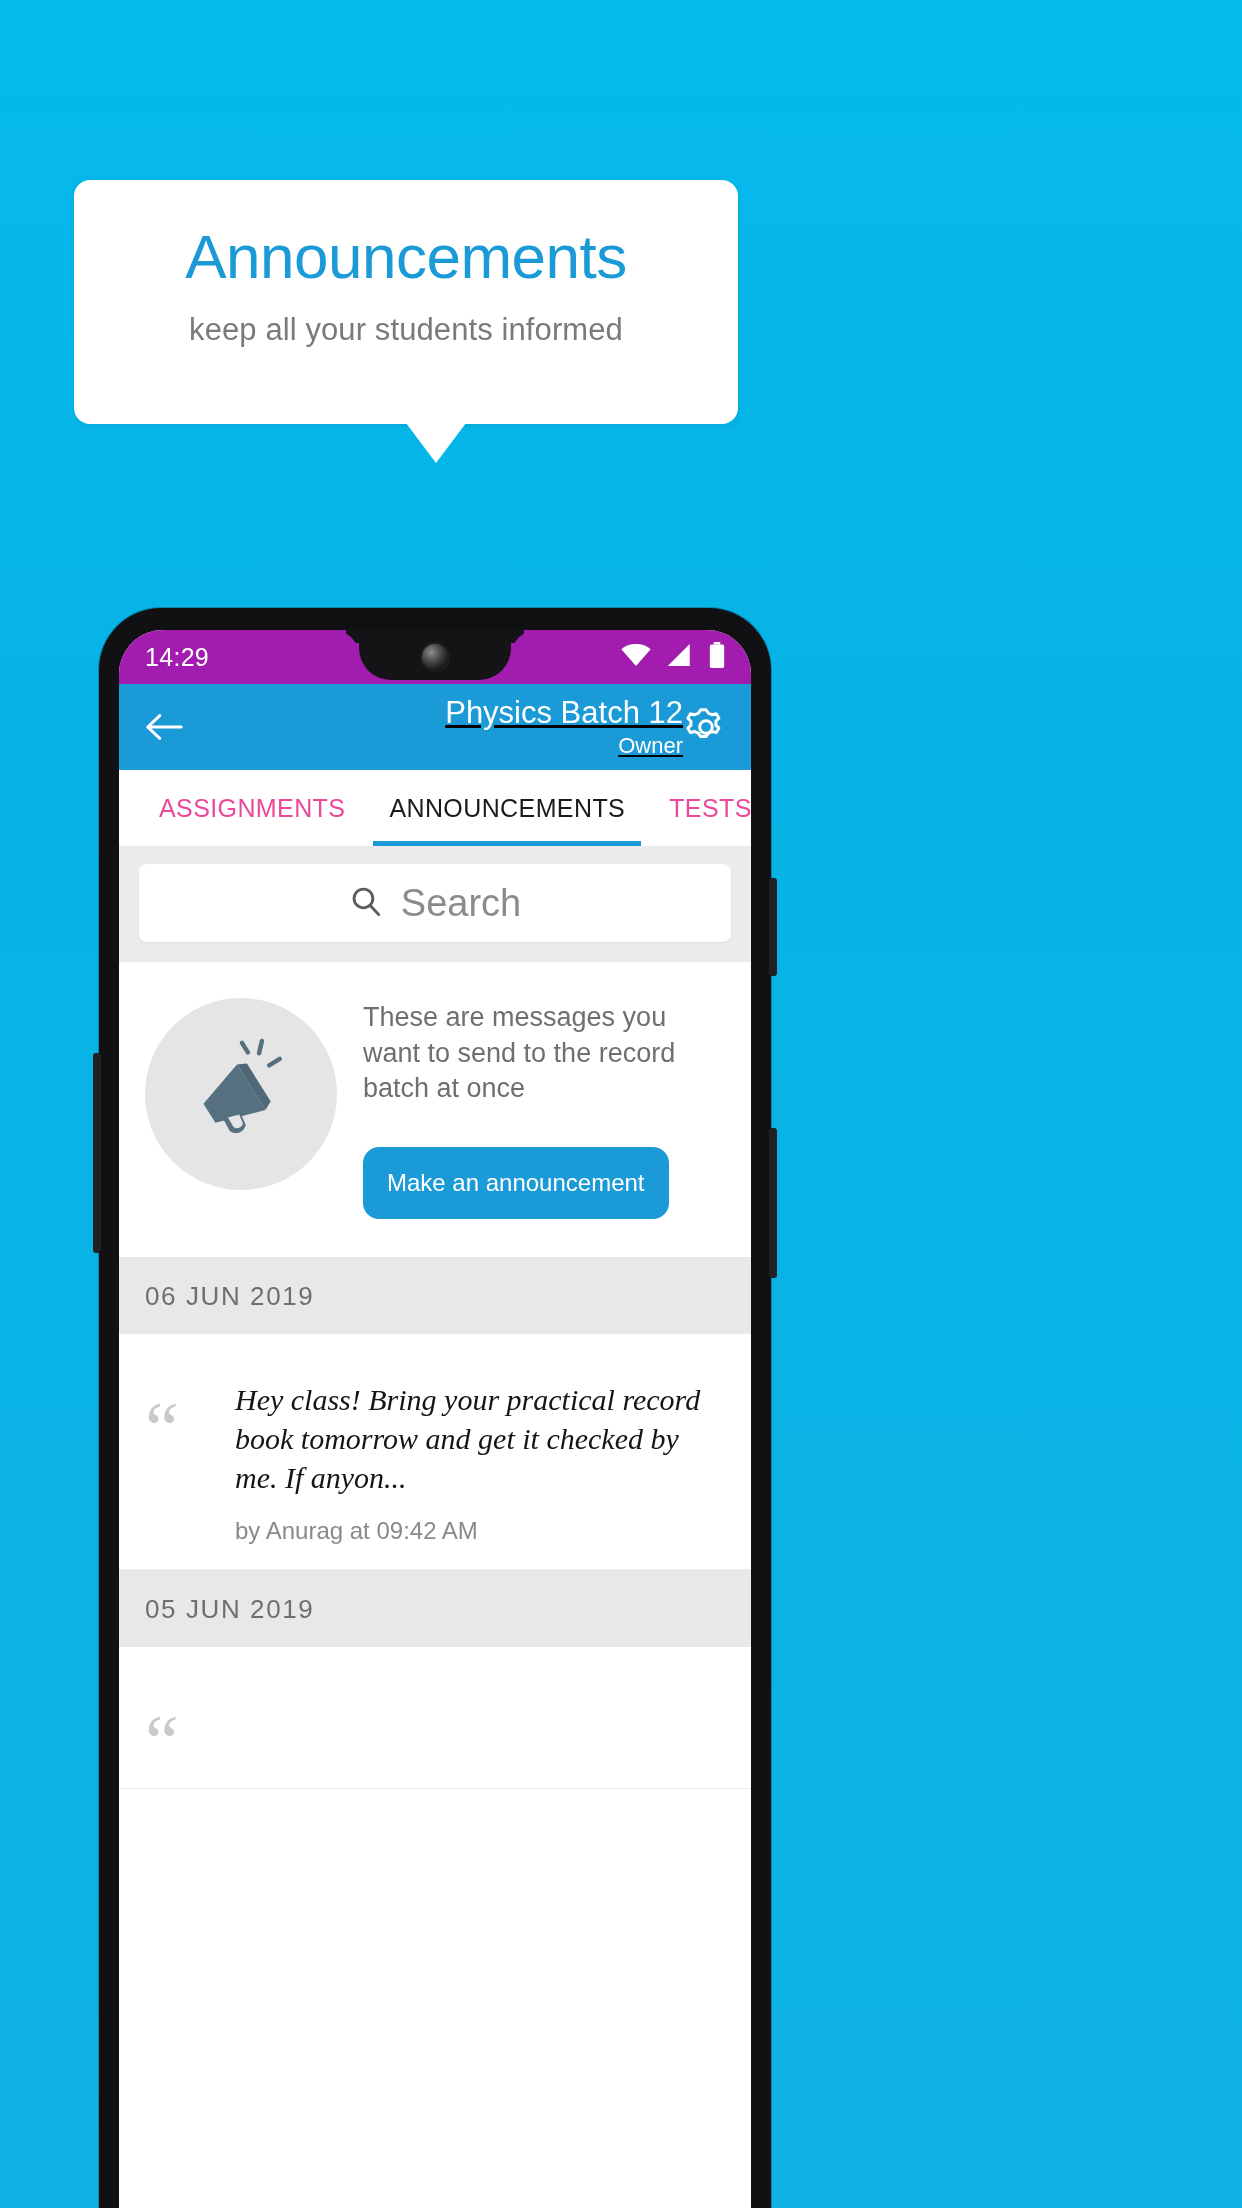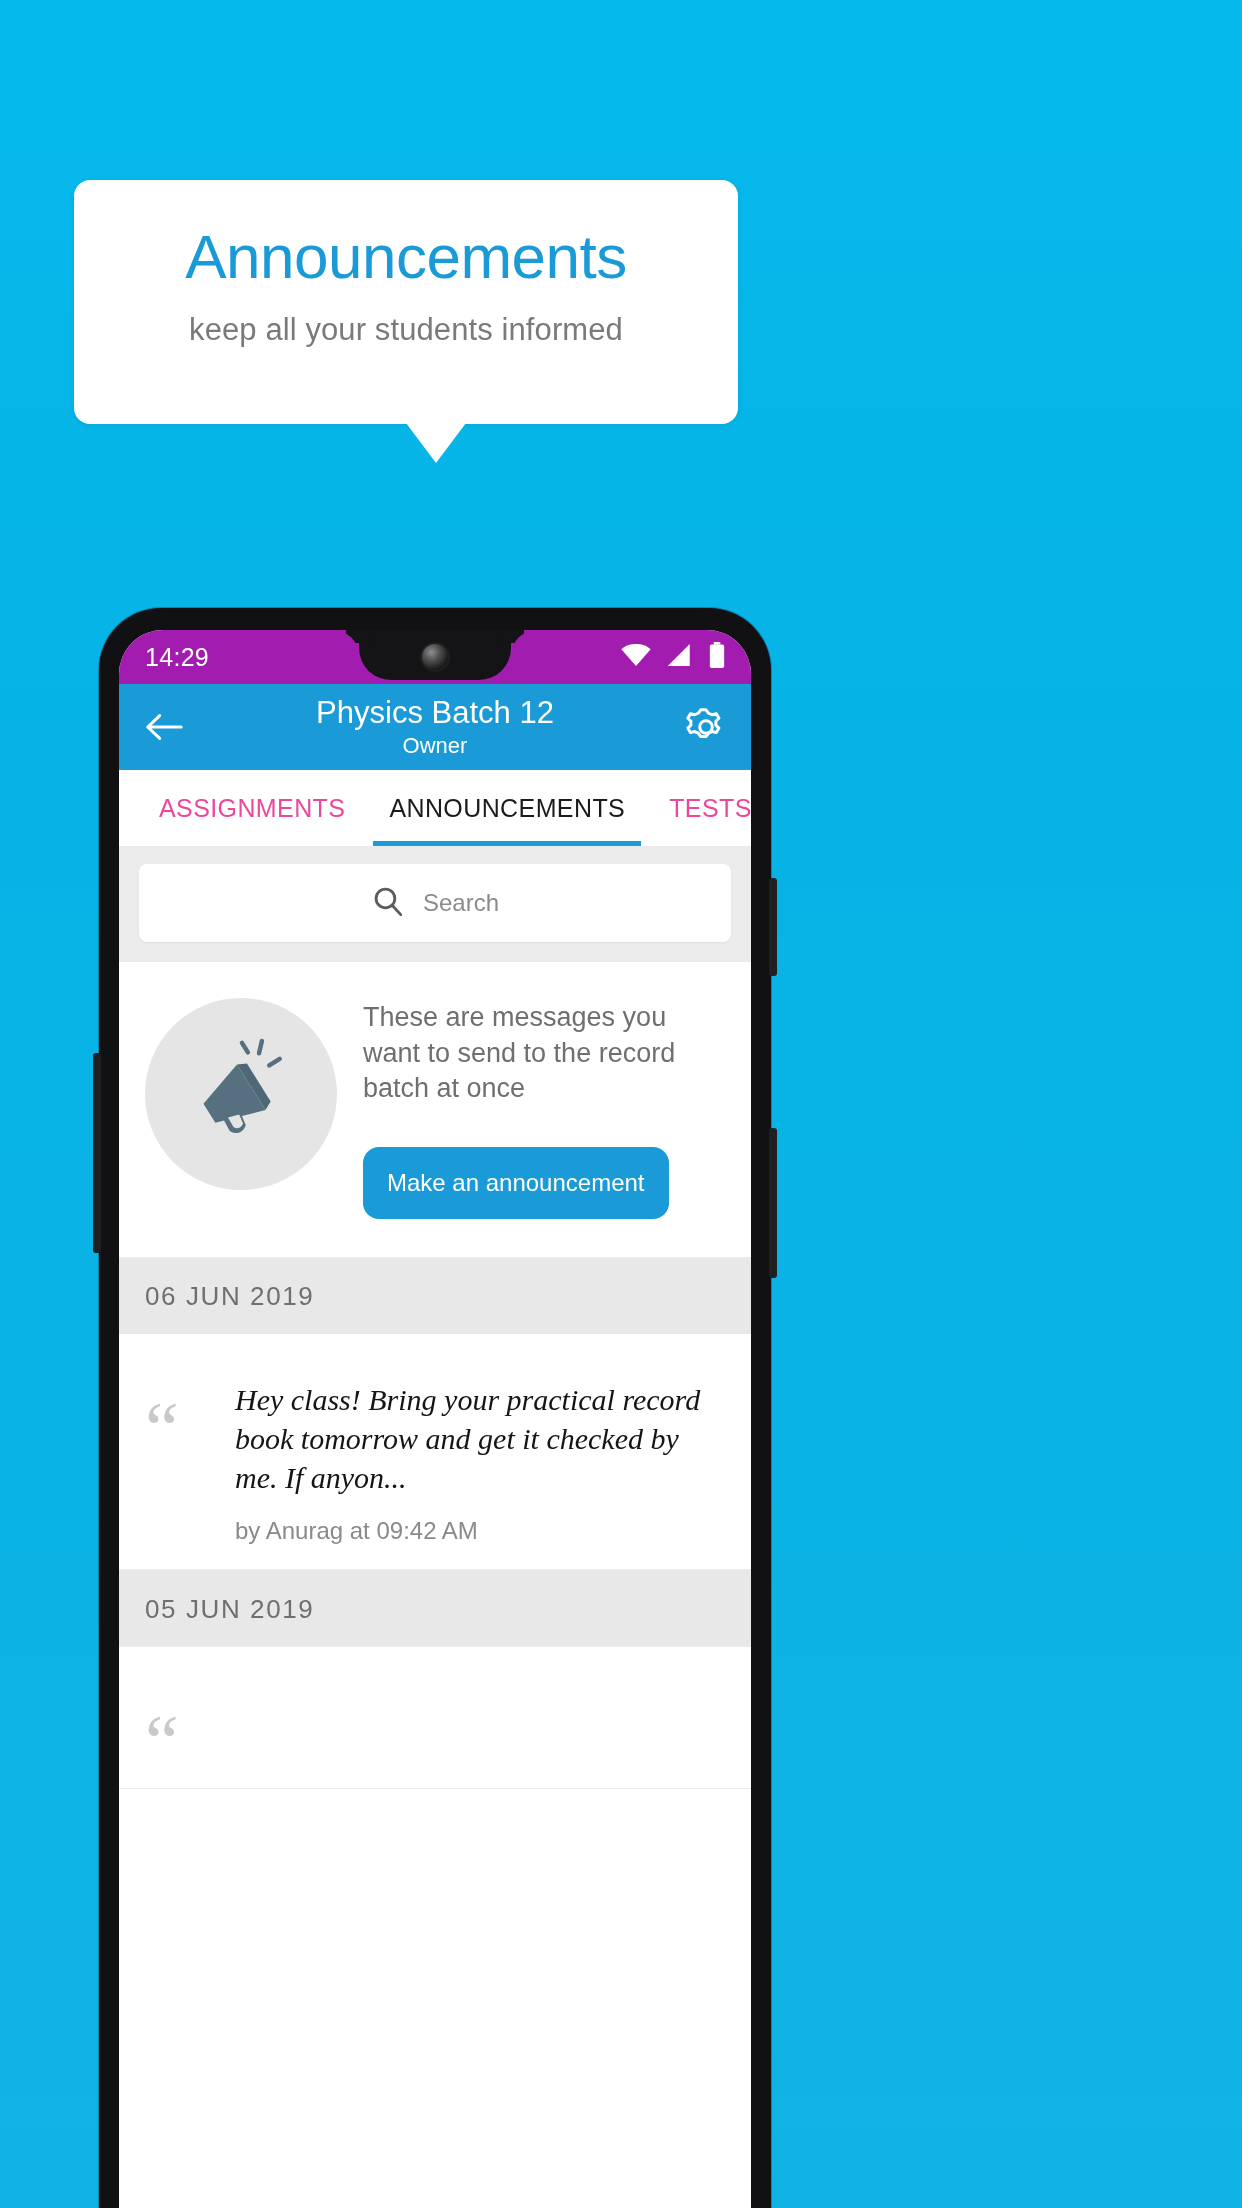--- a/index.html
+++ b/index.html
@@ -171,22 +171,23 @@
     height: 86px;
     background: #1a9ad7;
     display: flex;
     align-items: center;
     padding: 0 22px;
     box-sizing: border-box;
     position: relative;
   }
   #appbar-titles {
     flex: 1;
-    text-align: center;
+    text-align: right;
     line-height: 1.12;
+    text-decoration: underline;
   }
   #appbar-title {
     color: #ffffff;
     font-size: 31px;
     font-weight: 400;
     display: block;
   }
   #appbar-subtitle {
     color: #ffffff;
     font-size: 22px;
@@ -249,21 +250,21 @@
     border-radius: 8px;
     height: 78px;
     display: flex;
     align-items: center;
     justify-content: center;
     gap: 18px;
     box-shadow: 0 1px 2px rgba(0,0,0,0.06);
   }
   #search-placeholder {
     color: #8b8b8b;
-    font-size: 24px;
+    font-size: 38px;
   }
 
   
   #announce-promo {
     background: #ffffff;
     display: flex;
     align-items: flex-start;
     padding: 30px 26px 38px 26px;
   }
   #megaphone-circle {

